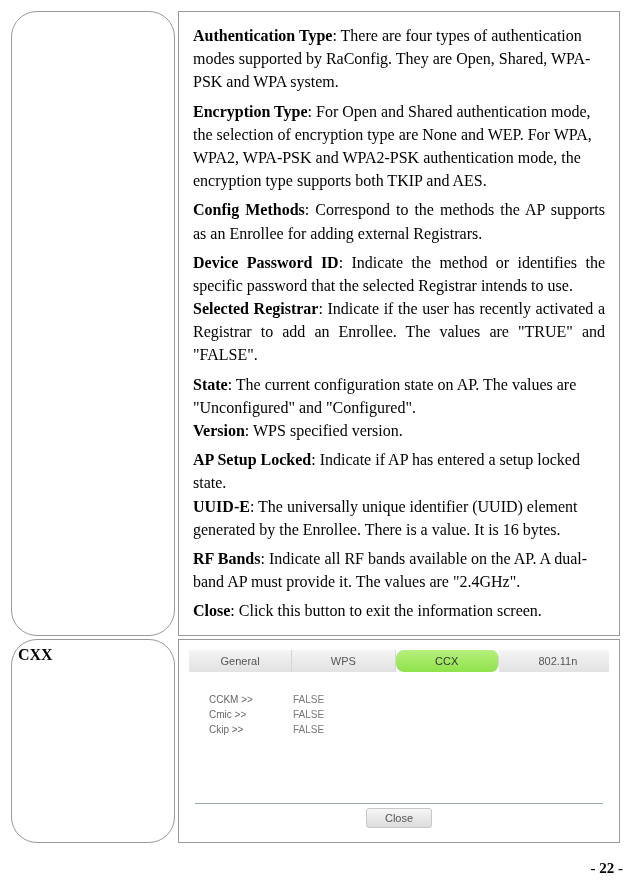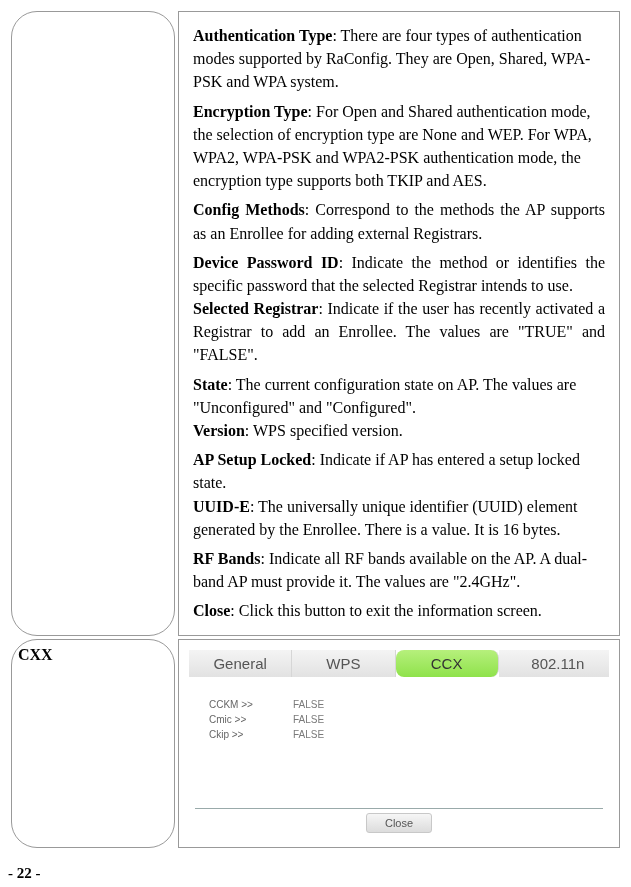--- a/index.html
+++ b/index.html
@@ -35,35 +35,35 @@
       text-justify: inter-word;
     }
     .label {
       font-weight: bold;
     }
     .cxx-label {
       font-weight: bold;
       font-size: 16px;
     }
     .page-num {
-      text-align: left;
+      text-align: right;
       font-weight: bold;
       margin-top: 14px;
       font-size: 15px;
     }
     
     .ccx-panel {
       width: 100%;
       box-sizing: border-box;
       padding: 4px 4px 8px 4px;
       font-family: Arial, sans-serif;
     }
     .ccx-tabs {
       display: flex;
-      font-size: 15px;
+      font-size: 11px;
       color: #555;
     }
     .ccx-tab {
       flex: 1;
       text-align: center;
       padding: 5px 0;
       background: linear-gradient(#f4f4f4, #e2e2e2);
       border-right: 1px solid #d6d6d6;
     }
     .ccx-tab:last-child { border-right: none; padding-left: 8px; }

